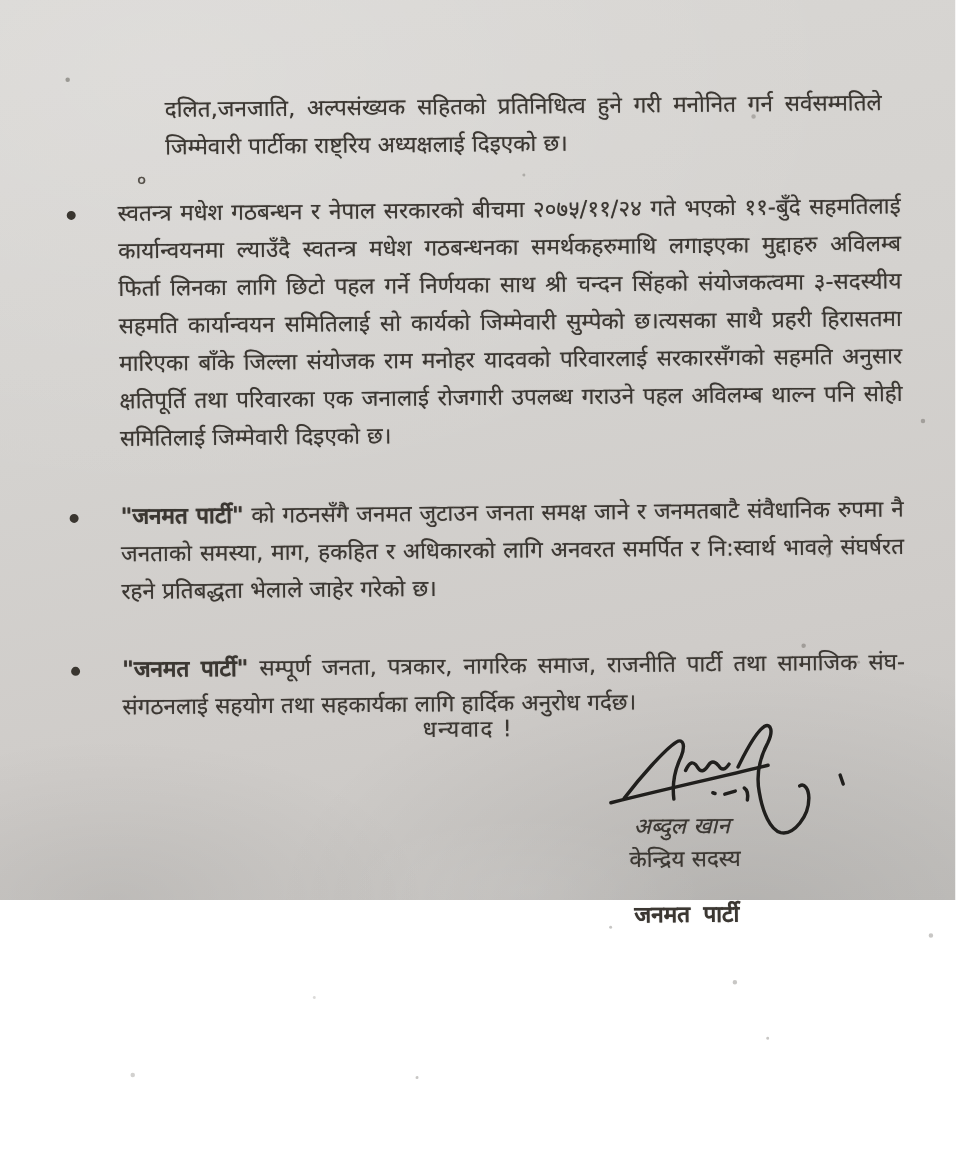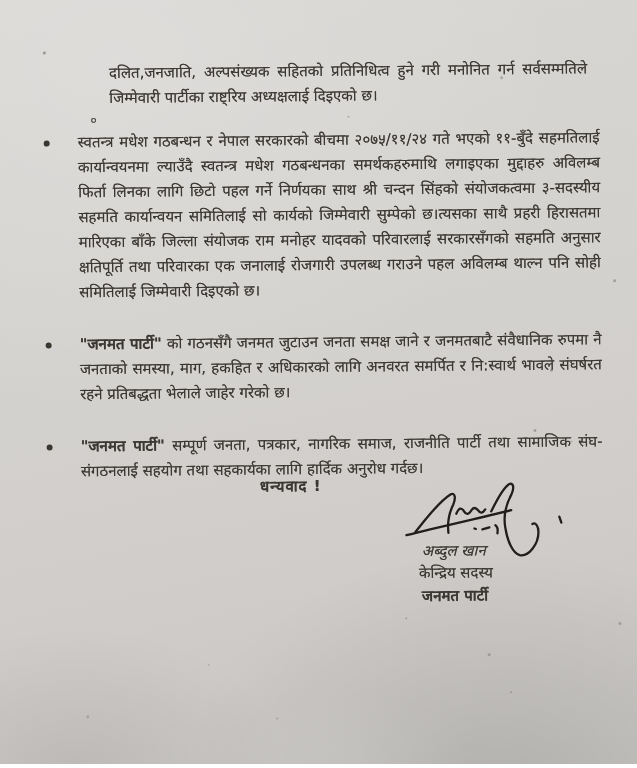--- a/index.html
+++ b/index.html
@@ -7,21 +7,21 @@
     margin: 0;
     padding: 0;
     width: 637px;
     height: 768px;
     overflow: hidden;
     font-family: "DejaVu Sans", "Liberation Sans", sans-serif;
   }
   .photo {
     position: relative;
     width: 637px;
-    height: 764px;
+    height: 600px;
     background:
       radial-gradient(120% 80% at 18% 8%, rgba(255,255,255,0.16), rgba(255,255,255,0) 60%),
       radial-gradient(90% 55% at 78% 102%, rgba(0,0,0,0.10), rgba(0,0,0,0) 55%),
       radial-gradient(55% 30% at 12% 100%, rgba(0,0,0,0.07), rgba(0,0,0,0) 60%),
       radial-gradient(28% 12% at 55% 99%, rgba(255,255,255,0.09), rgba(255,255,255,0) 70%),
       linear-gradient(168deg, #d9d7d4 0%, #d4d2cf 42%, #cfccc9 72%, #c7c5c2 100%);
   }
   .page-content {
     position: absolute;
     inset: 0;
@@ -66,44 +66,43 @@
     left: 1px;
     top: 10px;
     width: 6px;
     height: 6px;
     border-radius: 50%;
     background: #3a3630;
   }
   .lead { font-weight: bold; }
   .closing {
     position: absolute;
-    left: 259px;
+    left: 280px;
     top: 474px;
     letter-spacing: 1px;
-    font-weight: bold;
   }
   .signature-block {
     position: absolute;
     left: 398px;
     top: 482px;
     width: 190px;
     height: 140px;
   }
   .sig-svg {
     position: absolute;
     left: 0;
     top: 0;
   }
   .sig-line {
     position: absolute;
     white-space: nowrap;
   }
   .sig-name  { left: 22px; top: 58px; font-style: italic; }
   .sig-role  { left: 19px; top: 80px; }
-  .sig-party { left: 22px; top: 103px; font-weight: bold; }
+  .sig-party { left: 22px; top: 118px; font-weight: bold; font-family: Liberation Mono, monospace; }
   .speck {
     position: absolute;
     border-radius: 50%;
     background: #4a463f;
   }
 </style>
 </head>
 <body>
 
 <div class="photo">

